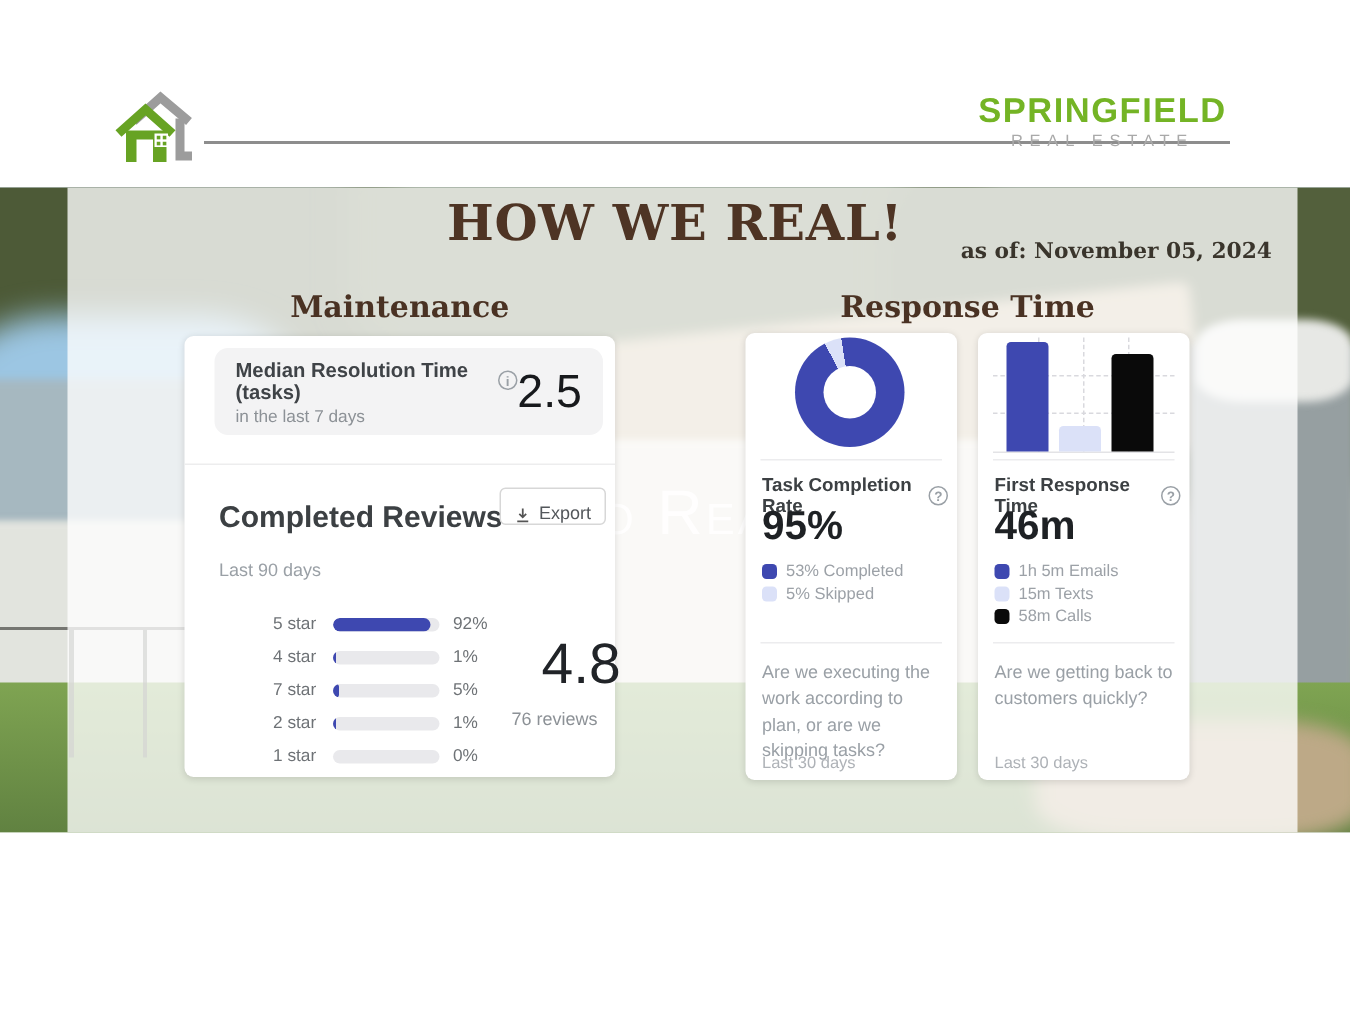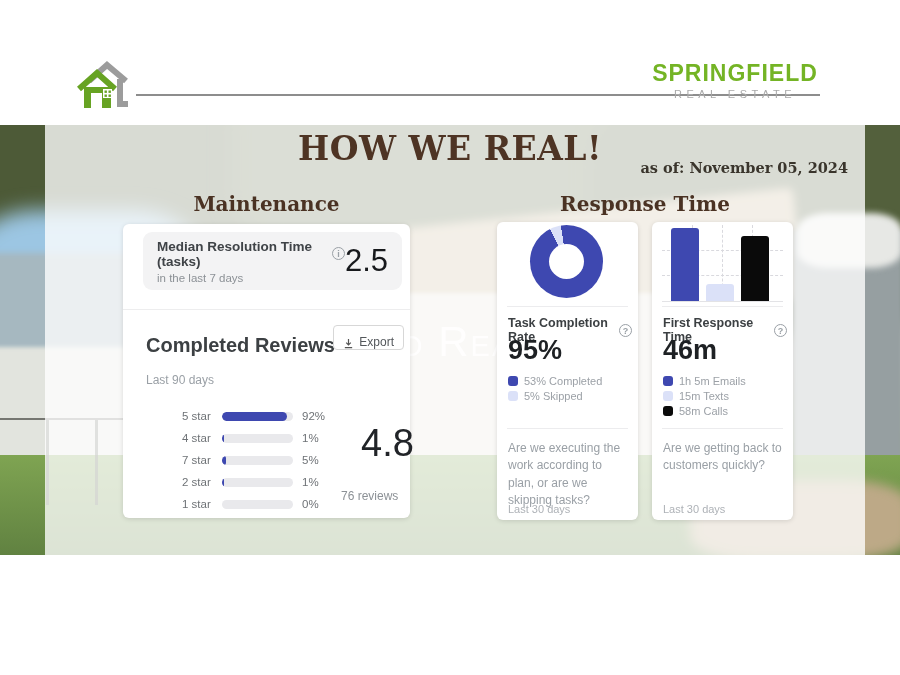--- a/index.html
+++ b/index.html
@@ -56,21 +56,21 @@
               background:#fff;border:1px solid #d7d7d7;border-radius:4px;font-size:12px;color:#53575b;cursor:pointer;}
   .reviews-period{position:absolute;left:23px;top:149px;font-size:12px;color:#9aa0a6;text-align:center;}
   .review-rows{position:absolute;left:23px;top:181px;width:186px;}
   .review-row{display:flex;align-items:center;height:22px;margin-left:36px;}
   .rr-label{width:37px;font-size:11.5px;color:#6e7276;}
   .rr-track{flex:1;height:9px;background:#e9e9ec;border-radius:5px;margin:0 9px 0 3px;position:relative;overflow:hidden;}
   .rr-fill{position:absolute;left:0;top:0;height:9px;border-radius:5px;}
   .rr-pct{width:30px;font-size:11.5px;color:#6e7276;}
   .score-block{position:absolute;left:218px;top:198px;width:66px;}
   .score-value{font-size:38px;color:#212428;margin-left:20px;}
-  .score-count{font-size:12px;color:#8c9196;margin-top:24px;}
+  .score-count{font-size:12px;color:#8c9196;margin-top:7px;}
   
   .resp-card{top:222px;width:141px;height:298px;}
   .card-a{left:497px;}
   .card-b{left:652px;}
   .donut{position:absolute;left:33px;top:3px;width:73px;height:73px;border-radius:50%;}
   .donut-hole{position:absolute;left:19px;top:19px;width:35px;height:35px;border-radius:50%;background:#fff;}
   .mini-chart{position:absolute;left:10px;top:3px;width:121px;height:76px;border-bottom:1px solid #e3e3e6;}
   .gridline-v{position:absolute;top:0;bottom:0;width:0;border-left:1px dashed #d9d9de;}
   .gridline-h{position:absolute;left:0;right:0;height:0;border-top:1px dashed #d9d9de;}
   .mini-bar{position:absolute;bottom:0;width:28px;border-radius:3px 3px 0 0;}

